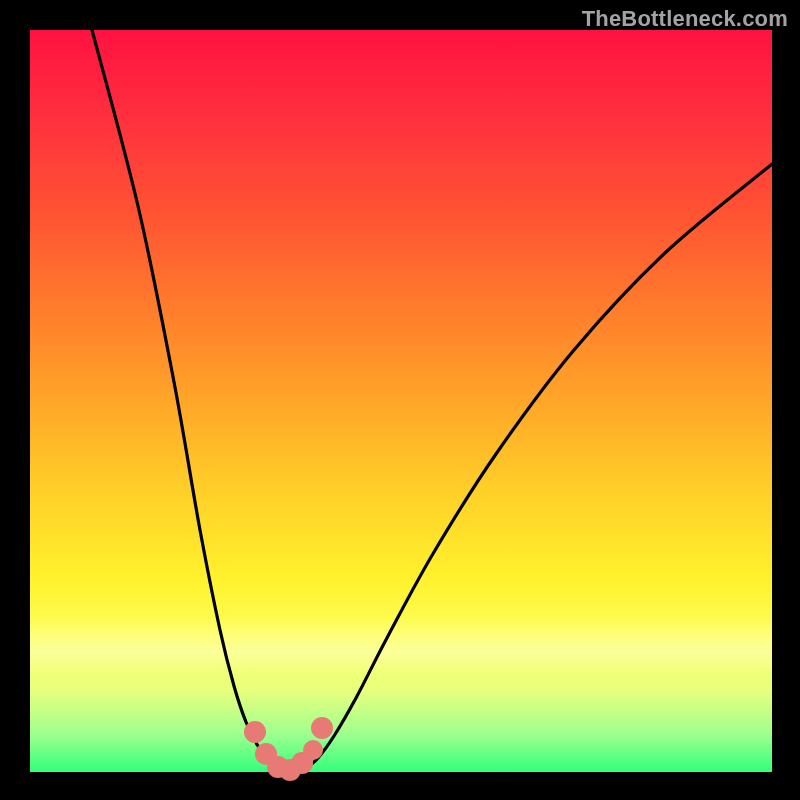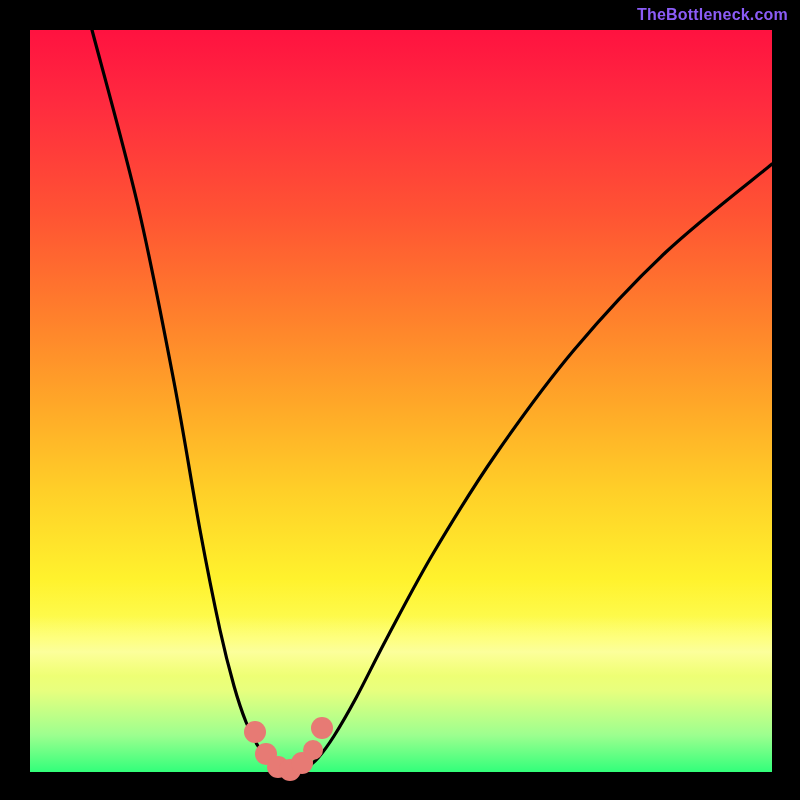--- a/index.html
+++ b/index.html
@@ -49,22 +49,22 @@
       rgba(255,255,120,0.0) 0%,
       rgba(255,255,160,0.55) 40%,
       rgba(255,255,200,0.55) 60%,
       rgba(255,255,160,0.0) 100%
     );
   }
   .watermark {
     position: absolute;
     top: 6px;
     right: 12px;
-    color: #8b5cf6;
-    font-size: 16px;
+    color: #a3a3a3;
+    font-size: 22px;
     font-weight: 600;
     letter-spacing: 0.2px;
     user-select: none;
     margin-left: 18px;
   }
   svg.curve {
     position: absolute;
     inset: 0;
     width: 100%;
     height: 100%;

